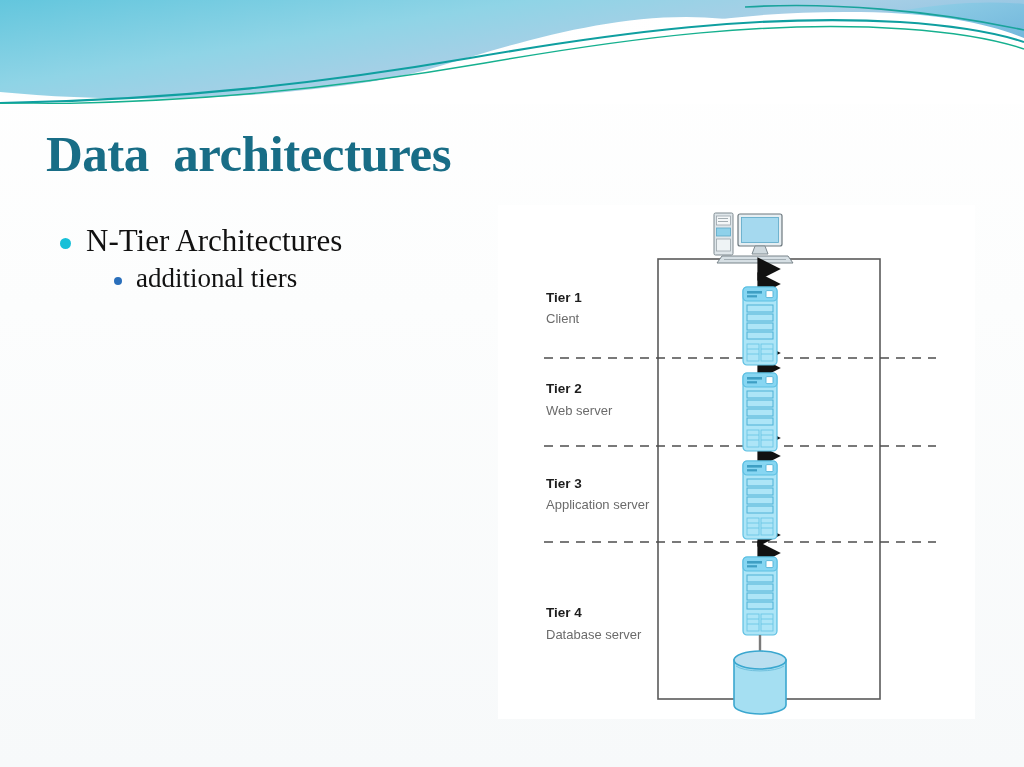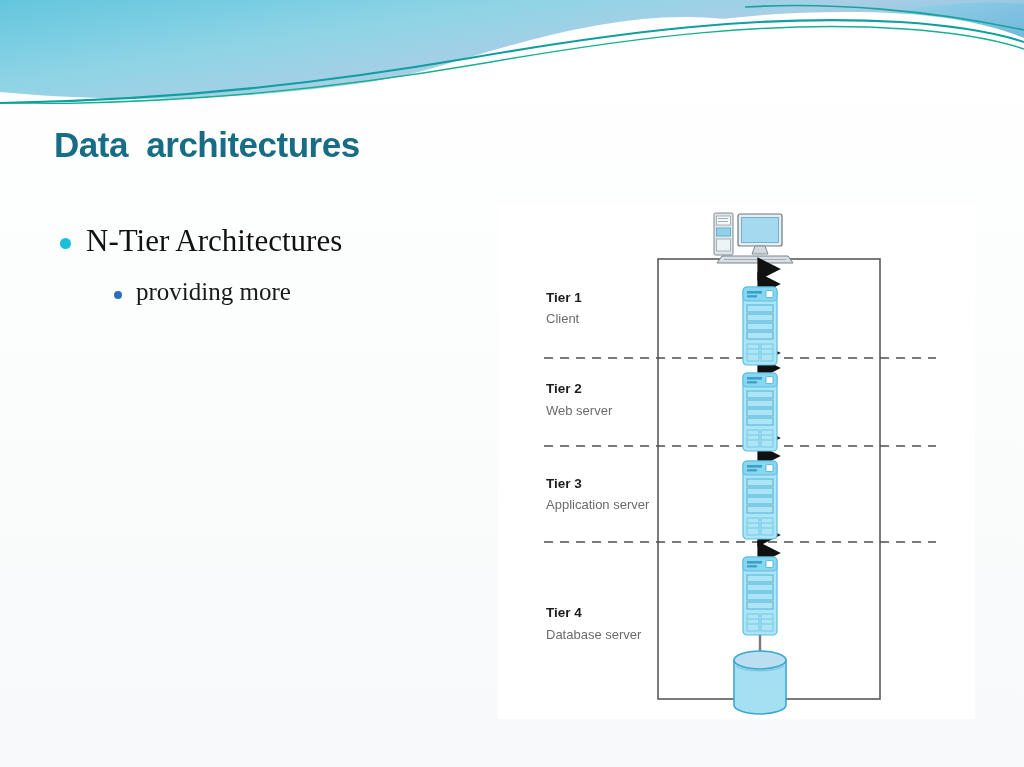--- a/index.html
+++ b/index.html
@@ -28,45 +28,45 @@
     left: 0; top: 0;
     width: 1024px;
     height: 104px;
     overflow: hidden;
   }
   #header-band svg { display: block; }
 
   
   #title {
     position: absolute;
-    left: 54px;
+    left: 46px;
     top: 125px;
-    font-family: Liberation Sans, sans-serif;
-    font-size: 35px;
+    font-family: Liberation Serif, serif;
+    font-size: 51px;
     font-weight: bold;
     color: #186d86;
     letter-spacing: -0.5px;
     white-space: pre;
   }
 
   
   #bullets {
     position: absolute;
     left: 44px;
     top: 222px;
     width: 440px;
   }
   .b1 {
     position: relative;
     padding-left: 42px;
     font-family: "Liberation Serif", serif;
     font-size: 31px;
     color: #111111;
     line-height: 1.22;
-    margin-bottom: 16px;
+    margin-bottom: 2px;
   }
   .b1 .dot {
     position: absolute;
     left: 16px;
     top: 16px;
     width: 11px;
     height: 11px;
     border-radius: 50%;
     background: #17c0d8;
   }
@@ -140,22 +140,22 @@
 
   <div id="title">Data  architectures</div>
 
   <div id="bullets">
     <div class="b1">
       <span class="dot"></span>
       <span>N-Tier Architectures</span>
     </div>
     <div class="b2">
       <span class="dot"></span>
+      <span>additional tiers</span>
     </div>
-    <div class="b2-cont">providing more</div>
   </div>
 
   <div id="diagram">
     <svg width="477" height="514" viewBox="0 0 477 514" xmlns="http://www.w3.org/2000/svg">
       <defs>
 
         <g id="server">
           <rect x="0" y="0" width="34" height="78" rx="4" ry="4" fill="#ade5f7" stroke="#5cbfe2" stroke-width="1.2"></rect>
           <rect x="0" y="0" width="34" height="14" rx="4" ry="4" fill="#87d6f2" stroke="#5cbfe2" stroke-width="1.1"></rect>
           <rect x="4" y="4" width="15" height="2.6" fill="#3e9fc4"></rect>

